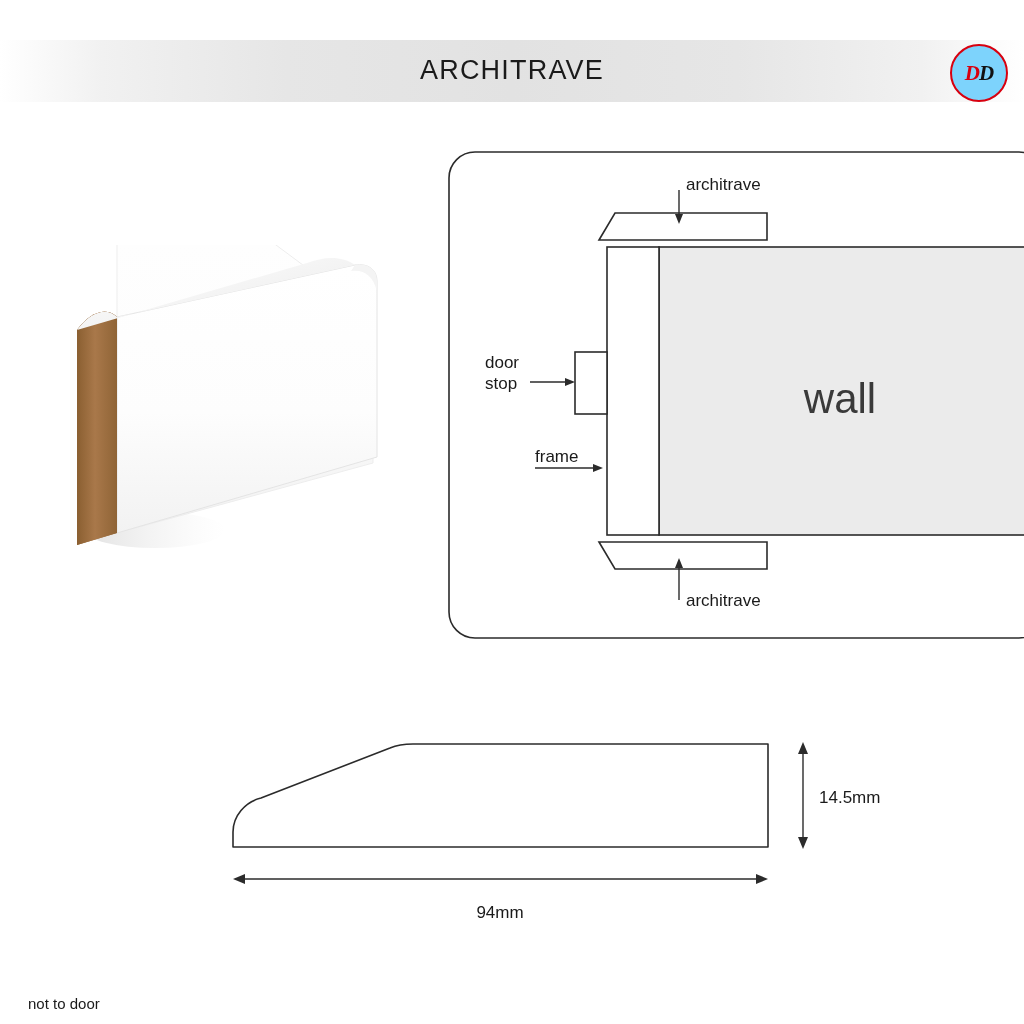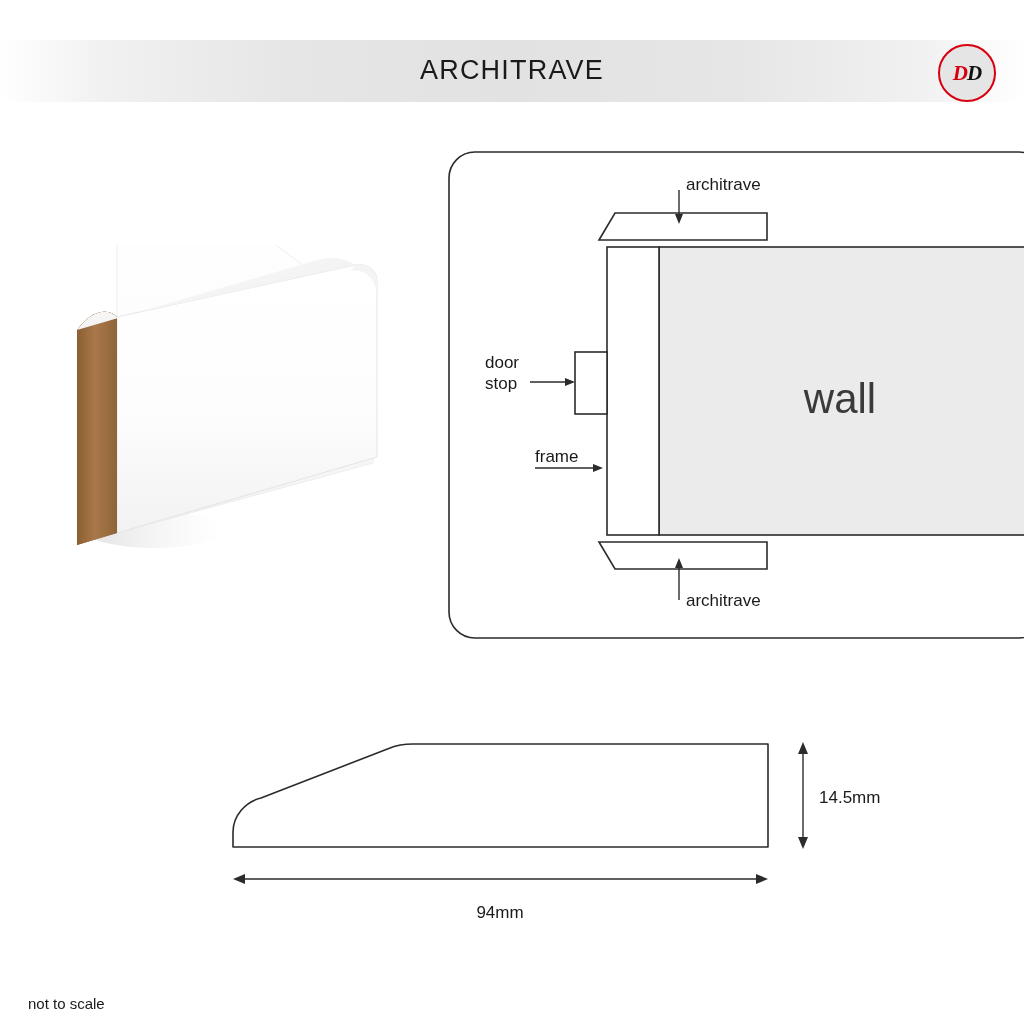--- a/index.html
+++ b/index.html
@@ -39,27 +39,27 @@
     text-align: center;
     font-size: 27px;
     letter-spacing: 1.2px;
     color: #1a1a1a;
     font-family: "Liberation Sans", sans-serif;
   }
 
   
   #logo {
     position: absolute;
-    right: 28px;
+    right: 16px;
     top: 44px;
     width: 54px;
     height: 54px;
     border-radius: 50%;
     border: 2px solid #d8000f;
-    background: #e5e5e5;
+    background: #7dd3fc;
     display: flex;
     align-items: center;
     justify-content: center;
   }
   #logo .dd {
     font-family: "Liberation Serif", serif;
     font-weight: bold;
     font-style: italic;
     font-size: 21px;
     letter-spacing: -1px;
@@ -232,13 +232,13 @@
 
     <g>
       <line x1="26" y1="161" x2="545" y2="161" stroke="#2b2b2b" stroke-width="1.4"></line>
       <polygon points="18,161 30,156 30,166" fill="#2b2b2b"></polygon>
       <polygon points="553,161 541,156 541,166" fill="#2b2b2b"></polygon>
     </g>
     <text class="lbl-dim" x="285" y="200" text-anchor="middle">94mm</text>
   </svg>
 </div>
 
-<div id="footer-note">not to scale</div>
+<div id="footer-note">not to door</div>
 
 </body></html>

